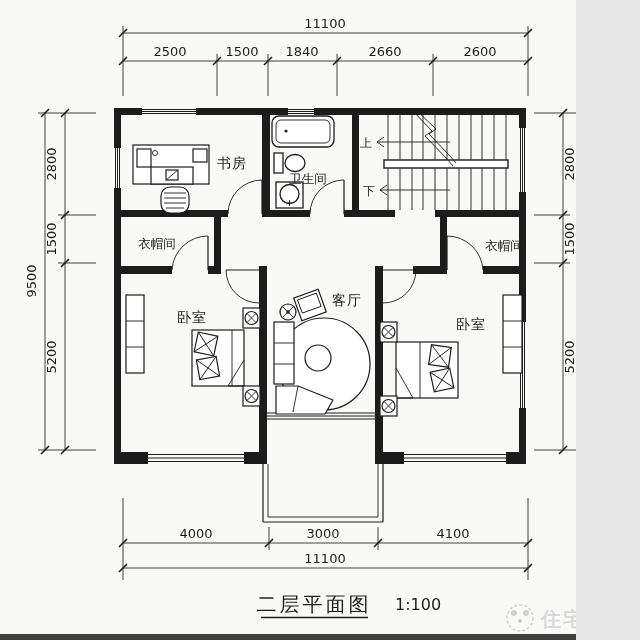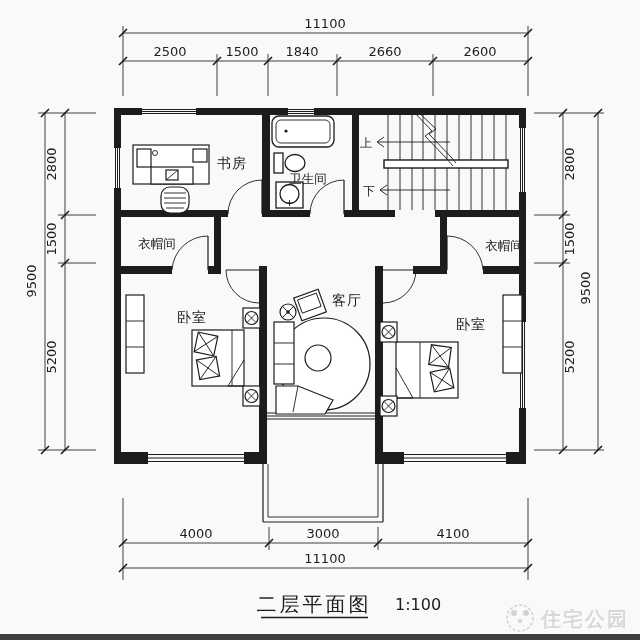--- a/index.html
+++ b/index.html
@@ -1,17 +1,17 @@
 <!DOCTYPE html>
 <html><head>
 <meta charset="utf-8">
 <style>
   html,body{margin:0;padding:0;}
   body{background:#e8e8e8;font-family:"Liberation Sans","DejaVu Sans",sans-serif;}
-  .page{position:relative;width:640px;height:640px;background:#f9f9f7;overflow:hidden;}
+  .page{position:relative;width:576px;height:640px;background:#f9f9f7;overflow:hidden;}
   svg{display:block;}
   
   .wall{fill:#1c1c1c;stroke:none;}
   .thin{stroke:#1c1c1c;stroke-width:1.2;fill:none;}
   .thin2{stroke:#1c1c1c;stroke-width:0.9;fill:none;}
   .fix{stroke:#1c1c1c;stroke-width:1.3;fill:#ffffff;}
   .furn{stroke:#1c1c1c;stroke-width:1.2;fill:#ffffff;}
   .dim{stroke:#2a2a2a;stroke-width:0.9;fill:none;}
   .tick{stroke:#1c1c1c;stroke-width:1.6;fill:none;}
   .win{stroke:#1c1c1c;stroke-width:1;fill:none;}

